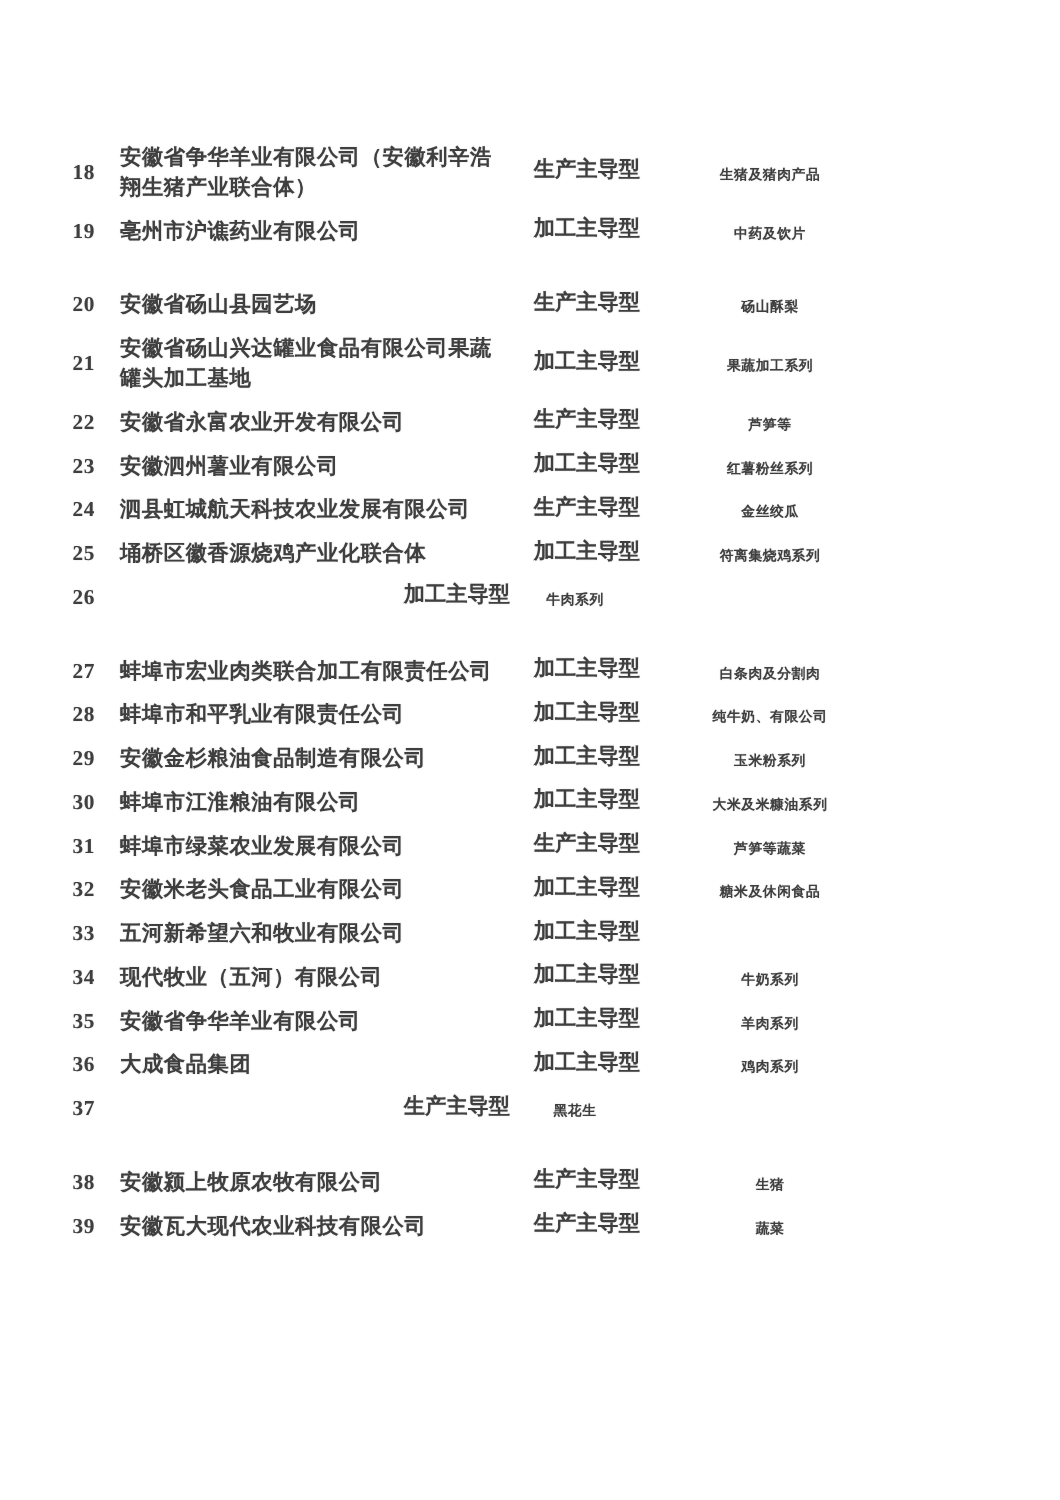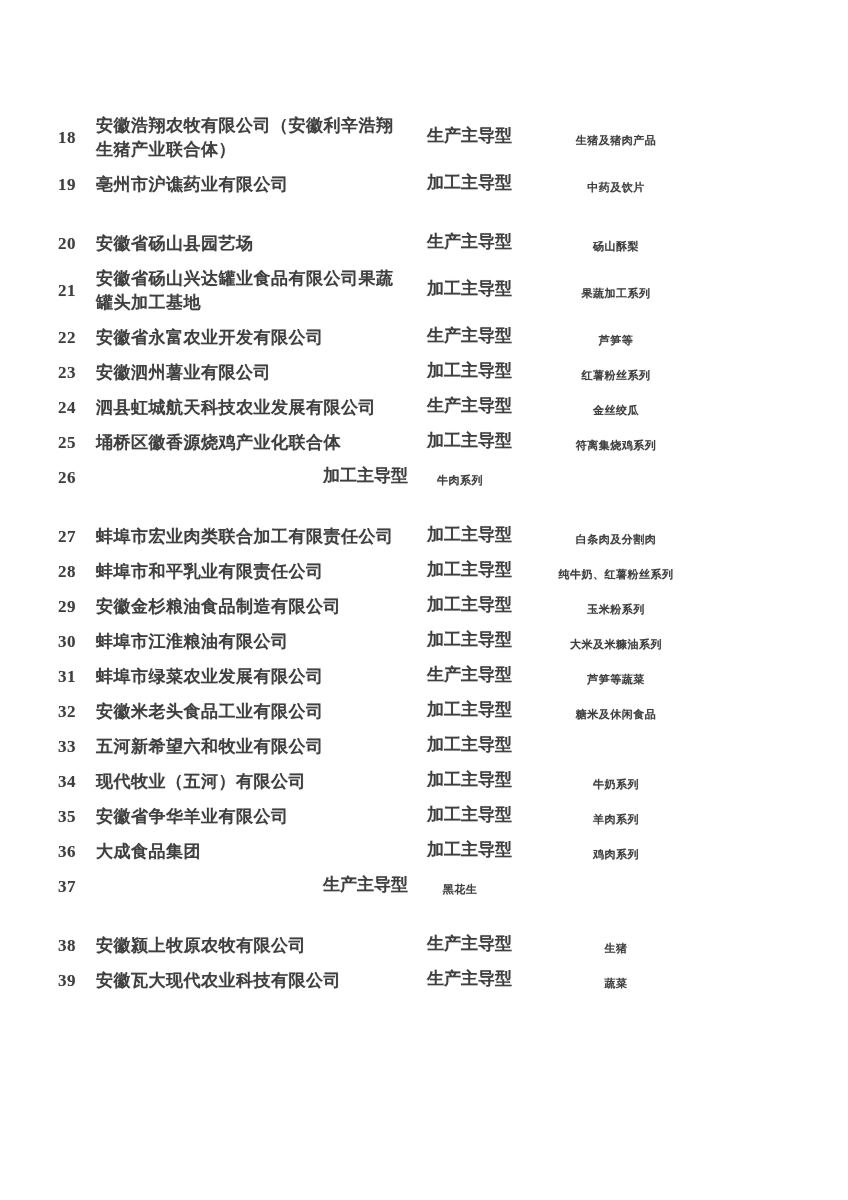--- a/index.html
+++ b/index.html
@@ -65,21 +65,21 @@
   }
 </style>
 </head>
 <body>
 
 <div class="page">
   <div class="table">
 
   <div class="row">
         <div class="cell-no">18</div>
-        <div class="cell-company">安徽浩翔农牧有限公司（安徽利辛浩翔生猪产业联合体）</div>
+        <div class="cell-company">安徽省争华羊业有限公司（安徽利辛浩翔生猪产业联合体）</div>
         <div class="cell-type">生产主导型</div>
         <div class="cell-product">生猪及猪肉产品</div>
       </div>
       <div class="row">
         <div class="cell-no">19</div>
         <div class="cell-company">亳州市沪谯药业有限公司</div>
         <div class="cell-type">加工主导型</div>
         <div class="cell-product">中药及饮片</div>
       </div>
       <div class="row gap-before">
@@ -126,21 +126,21 @@
       <div class="row gap-before">
         <div class="cell-no">27</div>
         <div class="cell-company">蚌埠市宏业肉类联合加工有限责任公司</div>
         <div class="cell-type">加工主导型</div>
         <div class="cell-product">白条肉及分割肉</div>
       </div>
       <div class="row">
         <div class="cell-no">28</div>
         <div class="cell-company">蚌埠市和平乳业有限责任公司</div>
         <div class="cell-type">加工主导型</div>
-        <div class="cell-product">纯牛奶、红薯粉丝系列</div>
+        <div class="cell-product">纯牛奶、有限公司</div>
       </div>
       <div class="row">
         <div class="cell-no">29</div>
         <div class="cell-company">安徽金杉粮油食品制造有限公司</div>
         <div class="cell-type">加工主导型</div>
         <div class="cell-product">玉米粉系列</div>
       </div>
       <div class="row">
         <div class="cell-no">30</div>
         <div class="cell-company">蚌埠市江淮粮油有限公司</div>

